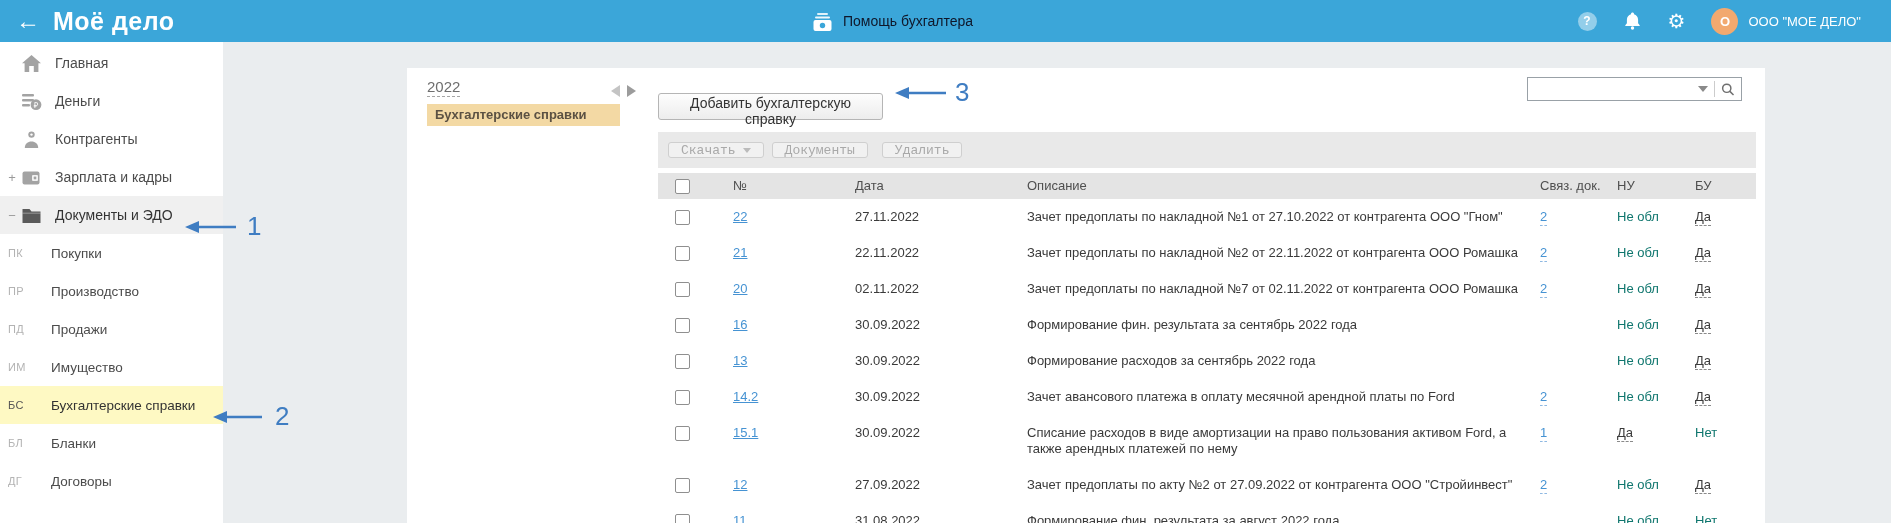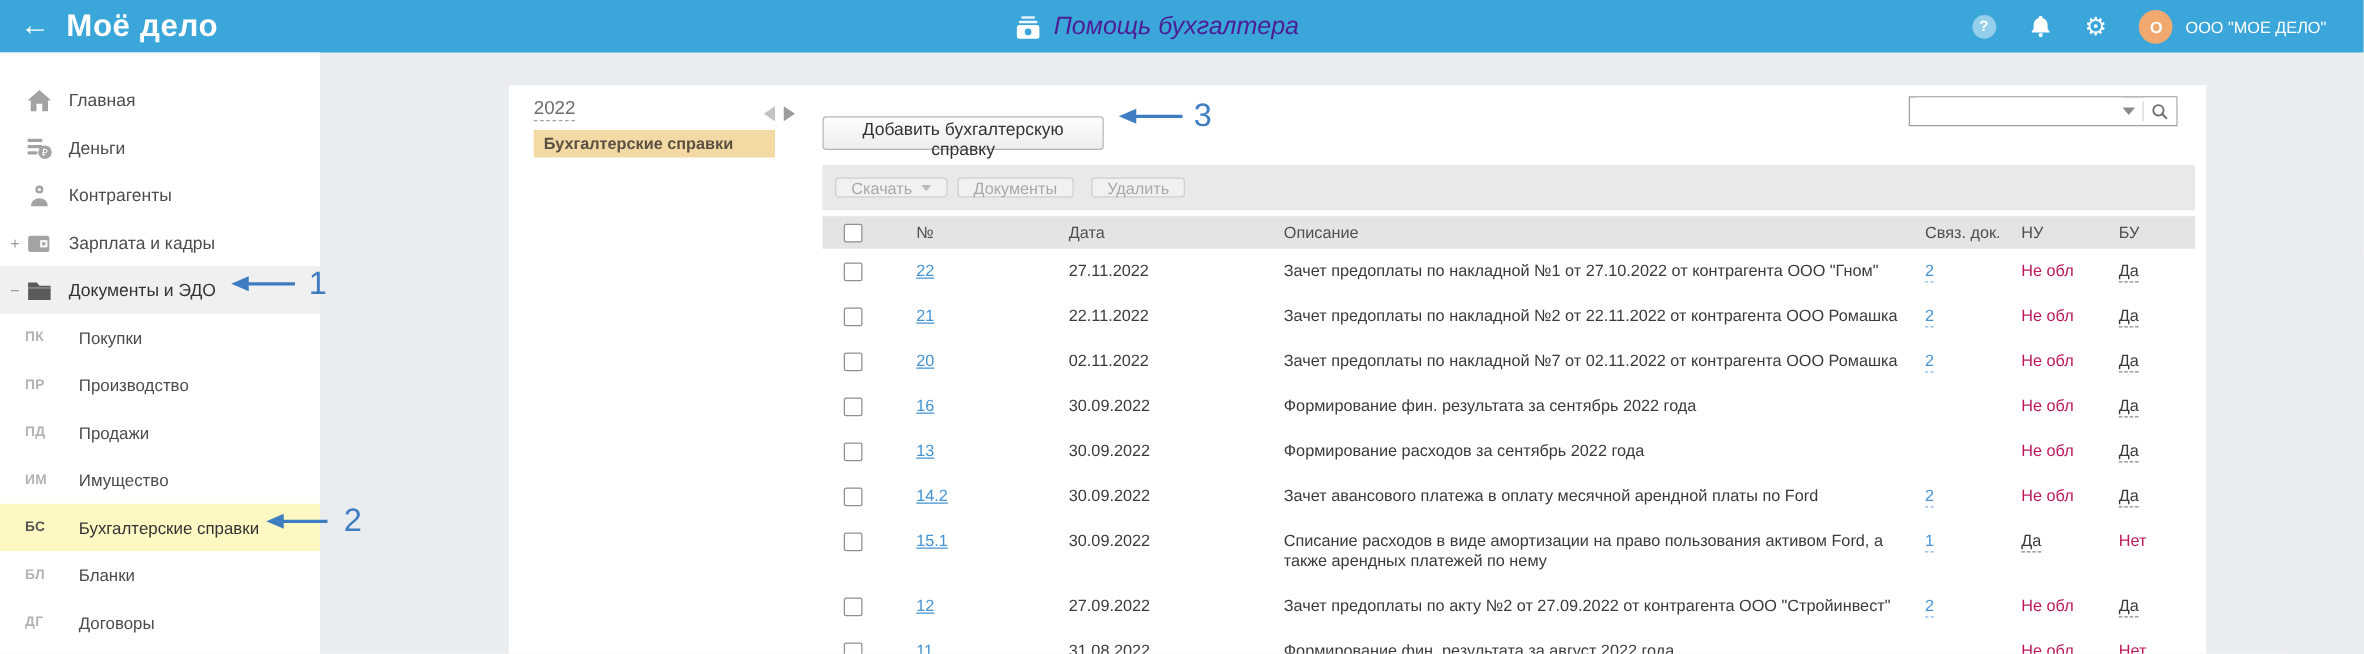--- a/index.html
+++ b/index.html
@@ -8,40 +8,40 @@
     background:#EAEDEF;
     font-family:"Liberation Sans","DejaVu Sans",sans-serif;
     -webkit-font-smoothing:antialiased;
   }
   
   .header{position:absolute;left:0;top:0;width:1891px;height:42px;background:#3BA6D9;}
   .header-left{position:absolute;left:16px;top:0;height:42px;display:flex;align-items:center;}
   .back{color:#fff;font-size:24px;line-height:1;cursor:pointer;margin-right:13px;font-weight:400;}
   .logo{color:#fff;font-size:25px;font-weight:bold;letter-spacing:.5px;cursor:pointer;}
   .header-center{position:absolute;left:811px;top:0;height:42px;display:flex;align-items:center;gap:9px;cursor:pointer;}
-  .header-center span{color:#4c1d95;font-size:20px;font-style:italic;}
+  .header-center span{color:#0f172a;font-size:14px;}
   .header-right{position:absolute;right:30px;top:0;height:42px;display:flex;align-items:center;}
   .hicon{margin-left:26px;cursor:pointer;display:flex;align-items:center;}
   .help-circle{width:19px;height:19px;border-radius:50%;background:rgba(255,255,255,.45);
     color:#fff;font-size:12px;font-weight:bold;display:flex;align-items:center;justify-content:center;}
   .gear-glyph{font-family:"DejaVu Sans",sans-serif;color:#fff;font-size:20px;line-height:1;}
   .avatar{width:27px;height:27px;border-radius:50%;background:#F2A96F;color:#fff;font-size:13px;
     font-weight:bold;display:flex;align-items:center;justify-content:center;margin-left:26px;cursor:pointer;}
   .org-name{color:#fff;font-size:13px;margin-left:10px;cursor:pointer;white-space:nowrap;}
   
-  .sidebar{position:absolute;left:0;top:42px;width:256px;bottom:0;background:#fff;padding-top:19px;box-sizing:border-box;}
+  .sidebar{position:absolute;left:0;top:42px;width:223px;bottom:0;background:#fff;padding-top:2px;box-sizing:border-box;}
   .side-item{height:38px;position:relative;display:flex;align-items:center;cursor:pointer;}
   .side-item.selected{background:#F0F0F0;}
   .expander{position:absolute;left:6px;width:12px;text-align:center;color:#9a9a9a;font-size:13px;}
   .side-icon{position:absolute;left:19px;width:24px;display:flex;justify-content:center;}
   .side-label{margin-left:55px;font-size:14px;color:#4c4c4c;white-space:nowrap;}
   .side-item.selected .side-label{color:#333;}
   .subitem{height:38px;display:flex;align-items:center;cursor:pointer;}
   .subitem.selected{background:#fef9c3;}
-  .sub-code{width:30px;margin-left:20px;font-size:11px;font-weight:bold;color:#B3B3B3;letter-spacing:.3px;}
+  .sub-code{width:30px;margin-left:8px;font-size:11px;font-weight:normal;color:#B3B3B3;letter-spacing:.3px;}
   .subitem.selected .sub-code{color:#555;}
   .sub-label{margin-left:13px;font-size:13.5px;color:#4c4c4c;white-space:nowrap;}
   .subitem.selected .sub-label{color:#333;}
   
   .content{position:absolute;left:407px;top:68px;width:1358px;height:455px;background:#fff;}
   .year-link{position:absolute;left:20px;top:10px;font-size:15px;color:#6e6e6e;
     border-bottom:1px dashed #a5a5a5;cursor:pointer;line-height:1.2;}
   .nav-arrows{position:absolute;left:204px;top:17px;display:flex;gap:7px;}
   .tri{width:0;height:0;border-top:6px solid transparent;border-bottom:6px solid transparent;cursor:pointer;}
   .tri-left{border-right:9px solid #c4c4c4;}
@@ -56,37 +56,37 @@
     border-top:6px solid #8a8a8a;margin-right:6px;cursor:pointer;}
   .search-sep{width:1px;height:16px;background:#ccc;}
   .search-btn{width:26px;height:22px;background:#fff;border:none;display:flex;align-items:center;justify-content:center;cursor:pointer;}
   .filter-label{position:absolute;left:20px;top:36px;width:193px;height:22px;background:#F3D9A4;
     color:#5b5143;font-size:13px;font-weight:bold;line-height:22px;padding-left:8px;box-sizing:border-box;
     white-space:nowrap;cursor:pointer;}
   
   .table{position:absolute;left:251px;top:64px;width:1098px;}
   .toolbar{height:36px;background:#E9E9E9;display:flex;align-items:center;padding-left:10px;gap:8px;margin-bottom:5px;}
   .tb-btn{height:16px;padding:0 12px;background:#F1F1F1;border:1px solid #CFCFCF;border-radius:3px;
-    color:#A9A9A9;font-size:13px;font-family:Liberation Sans, sans-serif;display:flex;align-items:center;gap:7px;}
+    color:#A9A9A9;font-size:13px;font-family:Liberation Mono, monospace;display:flex;align-items:center;gap:7px;}
   .tb-chev{width:0;height:0;border-left:4px solid transparent;border-right:4px solid transparent;border-top:5px solid #BBB;}
   .thead{height:26px;background:#E4E4E4;position:relative;font-size:13px;color:#4f4f4f;}
   .thead span{position:absolute;top:5px;}
   .cb{position:absolute;left:17px;width:13px;height:13px;border:1px solid #8f8f8f;border-radius:2px;background:#fff;cursor:pointer;}
   .thead .cb{top:6px;}
   .col-num{left:75px;}  .col-date{left:197px;}  .col-desc{left:369px;}
   .col-linked{left:882px;}  .col-nu{left:959px;}  .col-bu{left:1037px;}
   .trow{position:relative;padding:10px 0;font-size:13px;}
   .trow .cb{top:11px;}
   .trow span,.trow a{position:absolute;top:10px;line-height:16px;}
   .c-desc{position:static !important;display:block;margin-left:369px;width:495px;color:#3a3a3a;line-height:16px;}
   .c-date{color:#3a3a3a;}
   .num-link{color:#4693D3;text-decoration:underline;cursor:pointer;}
   .linked-link{color:#4693D3;text-decoration:none;border-bottom:1px dashed #8FB9E2;cursor:pointer;}
   .val-link{color:#3a3a3a;border-bottom:1px dashed #8a8a8a;cursor:pointer;}
-  .val-plain{color:#be185d;}
+  .val-plain{color:#0f766e;}
   
   .ann-num{position:absolute;color:#3F7DC2;font-size:26px;line-height:1;font-weight:400;}
   .ann-svg{position:absolute;overflow:visible;}
 </style>
 </head>
 <body>
 
 <div class="header">
   <div class="header-left">
     <span class="back">←</span>

